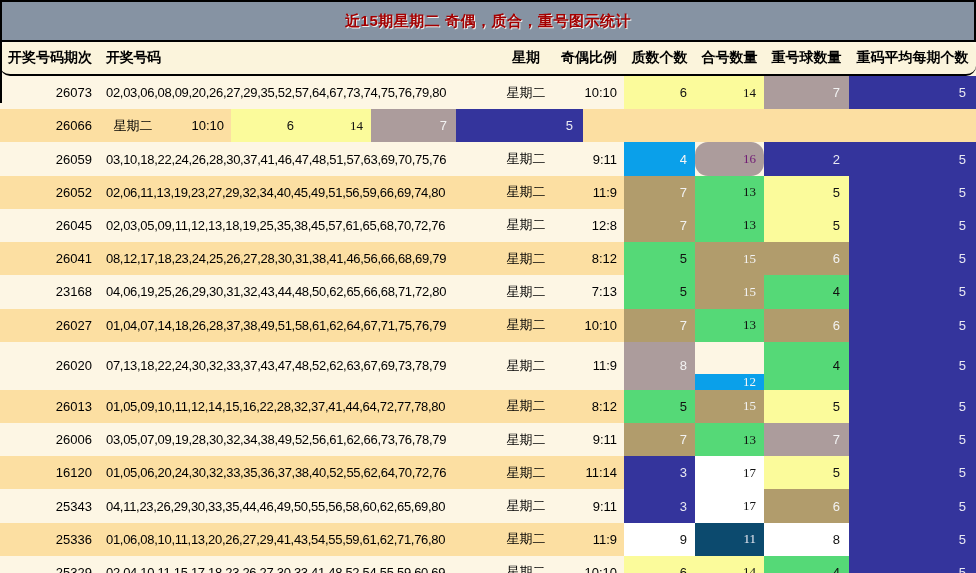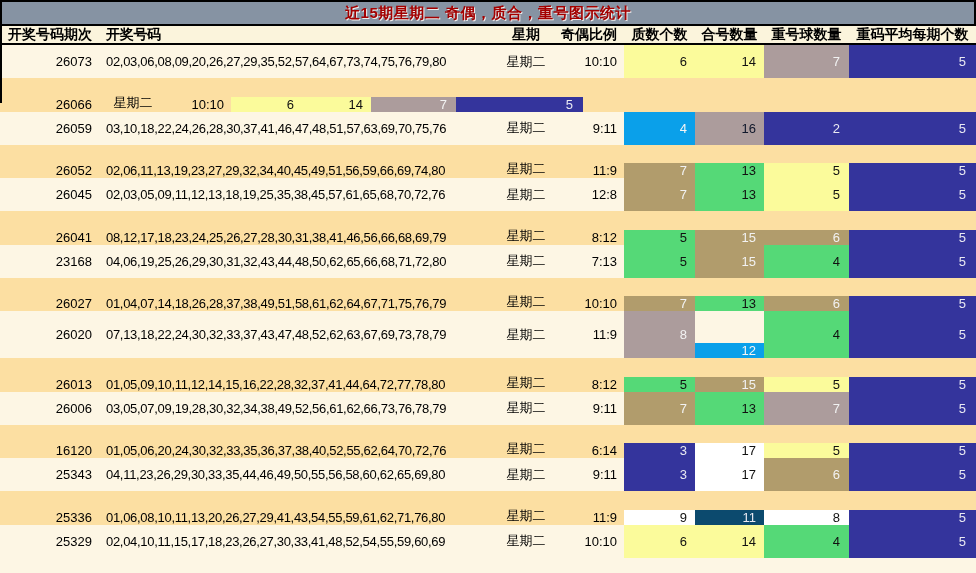--- a/index.html
+++ b/index.html
@@ -5,60 +5,60 @@
   html,body{margin:0;padding:0;}
   body{font-family:"Liberation Sans","DejaVu Sans",sans-serif;}
   #app{
     position:relative;
     width:976px;height:573px;
     background:var(--row-light,#FDF6E4);
     overflow:hidden;
   }
   .title-bar{
     box-sizing:border-box;
-    height:26px;
+    height:42px;
     background:var(--title-bg,#8693A3);
     border:2px solid #000;
     display:flex;align-items:center;justify-content:center;
     font-size:15px;font-weight:bold;
     color:var(--title-fg,#A40000);
     text-shadow:1px 1px 0 #EDEDED;
     letter-spacing:0.5px;
   }
   .header-row{
     box-sizing:border-box;
-    height:19px;
+    height:34px;
     background:var(--header-bg,#FBF4DC);
     border-bottom:2px solid #000;
     display:flex;align-items:center;
-    font-size:14px;font-weight:bold;color:#000;
+    font-size:14px;font-weight:bold;color:#000;border-radius:10px;
   }
   #rows{
     height:513px;
     display:flex;flex-direction:column;
   }
   .t-row{
     flex:1 1 0;
     display:flex;align-items:stretch;
     font-size:13px;color:#000;
   }
   .t-row.light{background:var(--row-light,#FDF6E4);}
-  .t-row.peach{background:var(--row-peach,#FCDFA2);align-items:flex-end;}
+  .t-row.peach{background:var(--row-peach,#FCDFA2);}
   .cell{
     box-sizing:border-box;
     display:flex;align-items:center;
     white-space:nowrap;overflow:hidden;
   }
   
   .c-qici   {width:104px;justify-content:flex-end;padding-right:12px;}
   .c-haoma  {width:393px;justify-content:flex-start;padding-left:2px;letter-spacing:-0.3px;}
   .c-xingqi {width:58px;justify-content:center;}
   .c-bili   {width:69px;justify-content:flex-end;padding-right:7px;}
   .c-zhishu {width:71px;justify-content:flex-end;padding-right:8px;}
-  .c-hehao  {width:69px;justify-content:flex-end;padding-right:8px;}
+  .c-hehao  {width:69px;justify-content:flex-end;padding-right:8px;font-family:Liberation Serif, serif;}
   .c-chonghao{width:85px;justify-content:flex-end;padding-right:9px;}
   .c-pingjun{width:127px;justify-content:flex-end;padding-right:10px;}
   
   .header-row .c-qici{justify-content:flex-start;padding-left:8px;padding-right:0;}
   .header-row .c-zhishu,.header-row .c-hehao,.header-row .c-chonghao{justify-content:center;padding-right:0;}
   .header-row .c-pingjun{justify-content:center;padding-right:0;}
   
   .left-border-strip{
     position:absolute;left:0;top:0;width:2px;height:103px;background:#000;
   }
@@ -101,21 +101,21 @@
         <div class="cell c-hehao" style="background: rgb(251, 251, 155); color: rgb(17, 17, 17);">14</div>
         <div class="cell c-chonghao" style="background: rgb(172, 156, 156); color: rgb(242, 242, 242);">7</div>
         <div class="cell c-pingjun" style="background: rgb(52, 52, 156); color: rgb(233, 233, 242);">5</div>
       </div>
       <div class="t-row light">
         <div class="cell c-qici">26059</div>
         <div class="cell c-haoma">03,10,18,22,24,26,28,30,37,41,46,47,48,51,57,63,69,70,75,76</div>
         <div class="cell c-xingqi">星期二</div>
         <div class="cell c-bili">9:11</div>
         <div class="cell c-zhishu" style="background: rgb(10, 160, 234); color: rgb(245, 245, 245);">4</div>
-        <div class="cell c-hehao" style="background: rgb(172, 156, 156); color: #0f172a;">16</div>
+        <div class="cell c-hehao" style="background: rgb(172, 156, 156); color: #701a75; border-radius: 13px;">16</div>
         <div class="cell c-chonghao" style="background: rgb(52, 52, 156); color: rgb(233, 233, 242);">2</div>
         <div class="cell c-pingjun" style="background: rgb(52, 52, 156); color: rgb(233, 233, 242);">5</div>
       </div>
       <div class="t-row peach">
         <div class="cell c-qici">26052</div>
         <div class="cell c-haoma">02,06,11,13,19,23,27,29,32,34,40,45,49,51,56,59,66,69,74,80</div>
         <div class="cell c-xingqi">星期二</div>
         <div class="cell c-bili">11:9</div>
         <div class="cell c-zhishu" style="background: rgb(177, 156, 108); color: rgb(242, 242, 242);">7</div>
         <div class="cell c-hehao" style="background: rgb(85, 217, 119); color: rgb(17, 17, 17);">13</div>
@@ -189,21 +189,21 @@
         <div class="cell c-bili">9:11</div>
         <div class="cell c-zhishu" style="background: rgb(177, 156, 108); color: rgb(242, 242, 242);">7</div>
         <div class="cell c-hehao" style="background: rgb(85, 217, 119); color: rgb(17, 17, 17);">13</div>
         <div class="cell c-chonghao" style="background: rgb(172, 156, 156); color: rgb(242, 242, 242);">7</div>
         <div class="cell c-pingjun" style="background: rgb(52, 52, 156); color: rgb(233, 233, 242);">5</div>
       </div>
       <div class="t-row peach">
         <div class="cell c-qici">16120</div>
         <div class="cell c-haoma">01,05,06,20,24,30,32,33,35,36,37,38,40,52,55,62,64,70,72,76</div>
         <div class="cell c-xingqi">星期二</div>
-        <div class="cell c-bili">6:14</div>
+        <div class="cell c-bili">11:14</div>
         <div class="cell c-zhishu" style="background: rgb(52, 52, 156); color: rgb(233, 233, 242);">3</div>
         <div class="cell c-hehao" style="background: rgb(255, 255, 255); color: rgb(17, 17, 17);">17</div>
         <div class="cell c-chonghao" style="background: rgb(251, 251, 155); color: rgb(17, 17, 17);">5</div>
         <div class="cell c-pingjun" style="background: rgb(52, 52, 156); color: rgb(233, 233, 242);">5</div>
       </div>
       <div class="t-row light">
         <div class="cell c-qici">25343</div>
         <div class="cell c-haoma">04,11,23,26,29,30,33,35,44,46,49,50,55,56,58,60,62,65,69,80</div>
         <div class="cell c-xingqi">星期二</div>
         <div class="cell c-bili">9:11</div>

